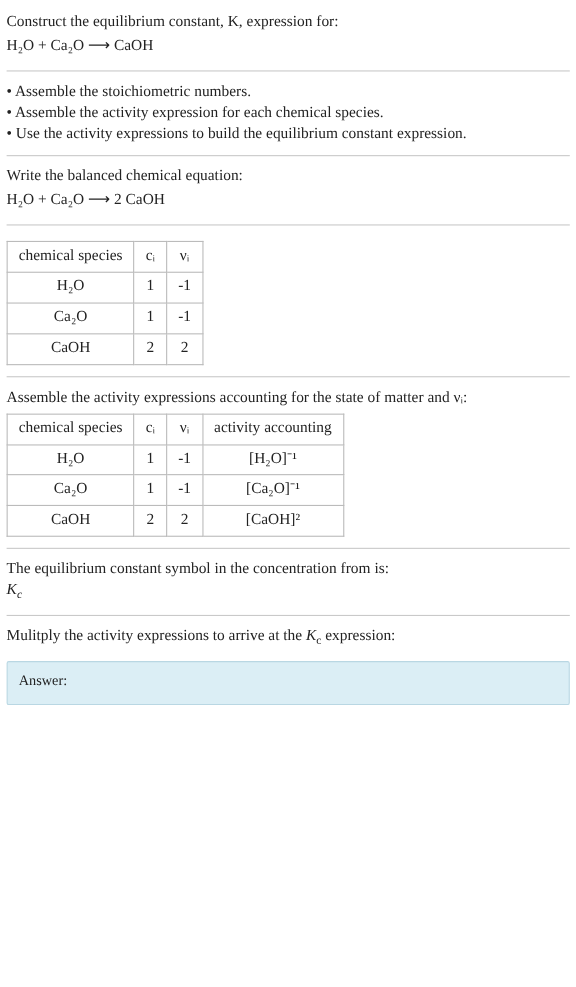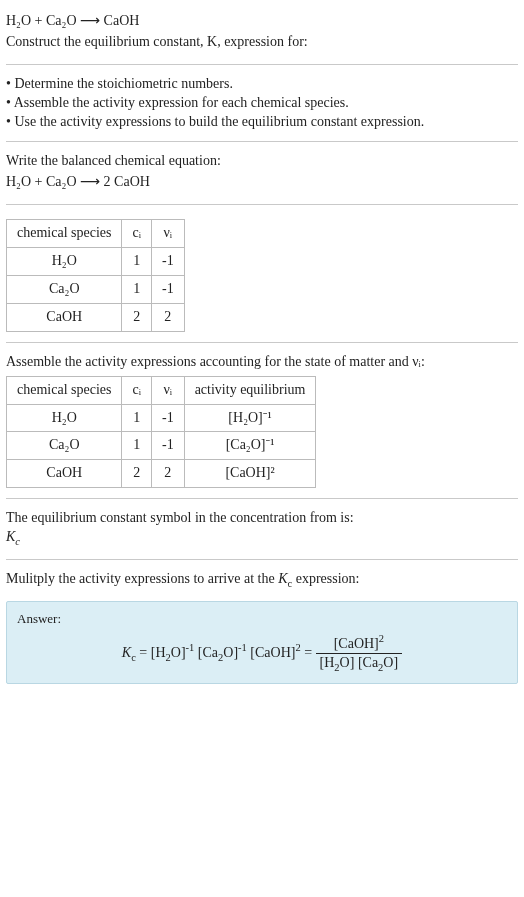--- a/index.html
+++ b/index.html
@@ -55,27 +55,27 @@
   }
   .frac .num { display:block; border-bottom:1px solid #222; padding:0 4px; }
   .frac .den { display:block; padding:0 4px; }
   .eq-line { margin: 2px 0; }
   .kc-line { text-align:center; }
 </style>
 </head>
 <body>
 
 <div class="section">
+  <div class="eq-line">Construct the equilibrium constant, K, expression for:</div>
   <div class="eq-line">H₂O + Ca₂O ⟶ CaOH</div>
-  <div class="eq-line">Construct the equilibrium constant, K, expression for:</div>
 </div>
 <hr class="sep">
 
 <div class="section">
-  <div>• Determine the stoichiometric numbers.</div>
+  <div>• Assemble the stoichiometric numbers.</div>
   <div>• Assemble the activity expression for each chemical species.</div>
   <div>• Use the activity expressions to build the equilibrium constant expression.</div>
 </div>
 <hr class="sep">
 
 <div class="section">
   <div>Write the balanced chemical equation:</div>
   <div class="eq-line">H₂O + Ca₂O ⟶ 2 CaOH</div>
 </div>
 <hr class="sep">
@@ -109,21 +109,21 @@
 <hr class="sep">
 
 <div class="section">
   <div>Assemble the activity expressions accounting for the state of matter and νᵢ:</div>
   <table class="data">
     <tbody>
         <tr>
       <th>chemical species</th>
       <th>cᵢ</th>
       <th>νᵢ</th>
-      <th>activity equilibrium</th>
+      <th>activity accounting</th>
     </tr>
     <tr>
       <td>H₂O</td>
       <td class="center">1</td>
       <td class="center">-1</td>
       <td>[H₂O]⁻¹</td>
     </tr>
     <tr>
       <td>Ca₂O</td>
       <td class="center">1</td>
@@ -146,20 +146,13 @@
   <div class="ital"><span class="ital">K</span><span class="sub">c</span></div>
 </div>
 <hr class="sep">
 
 <div class="section">
   <div>Mulitply the activity expressions to arrive at the <span class="ital">K</span><span class="sub">c</span> expression:</div>
 </div>
 
 <div class="answer">
   <div class="answer-label">Answer:</div>
-  <div class="kc-line">
-    <span class="ital">K</span><span class="sub">c</span> = [H<span class="sub">2</span>O]<span class="sup">-1</span> [Ca<span class="sub">2</span>O]<span class="sup">-1</span> [CaOH]<span class="sup">2</span> =
-    <span class="frac">
-      <span class="num">[CaOH]<span class="sup">2</span></span>
-      <span class="den">[H<span class="sub">2</span>O] [Ca<span class="sub">2</span>O]</span>
-    </span>
-  </div>
 </div>
 
 </body></html>

